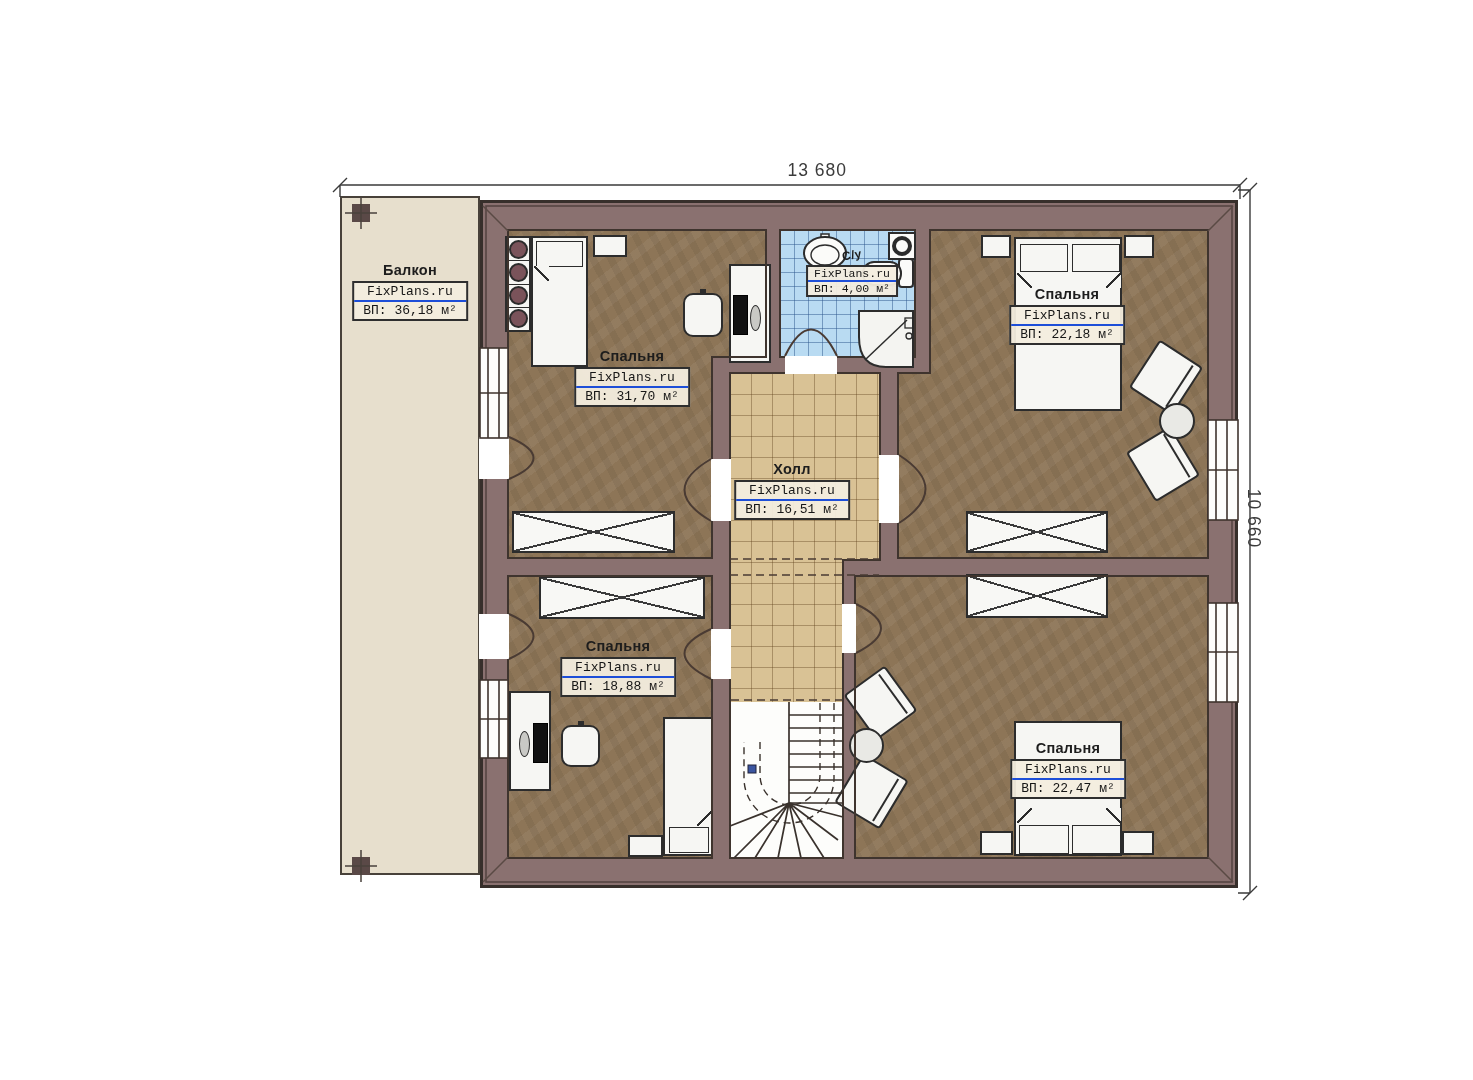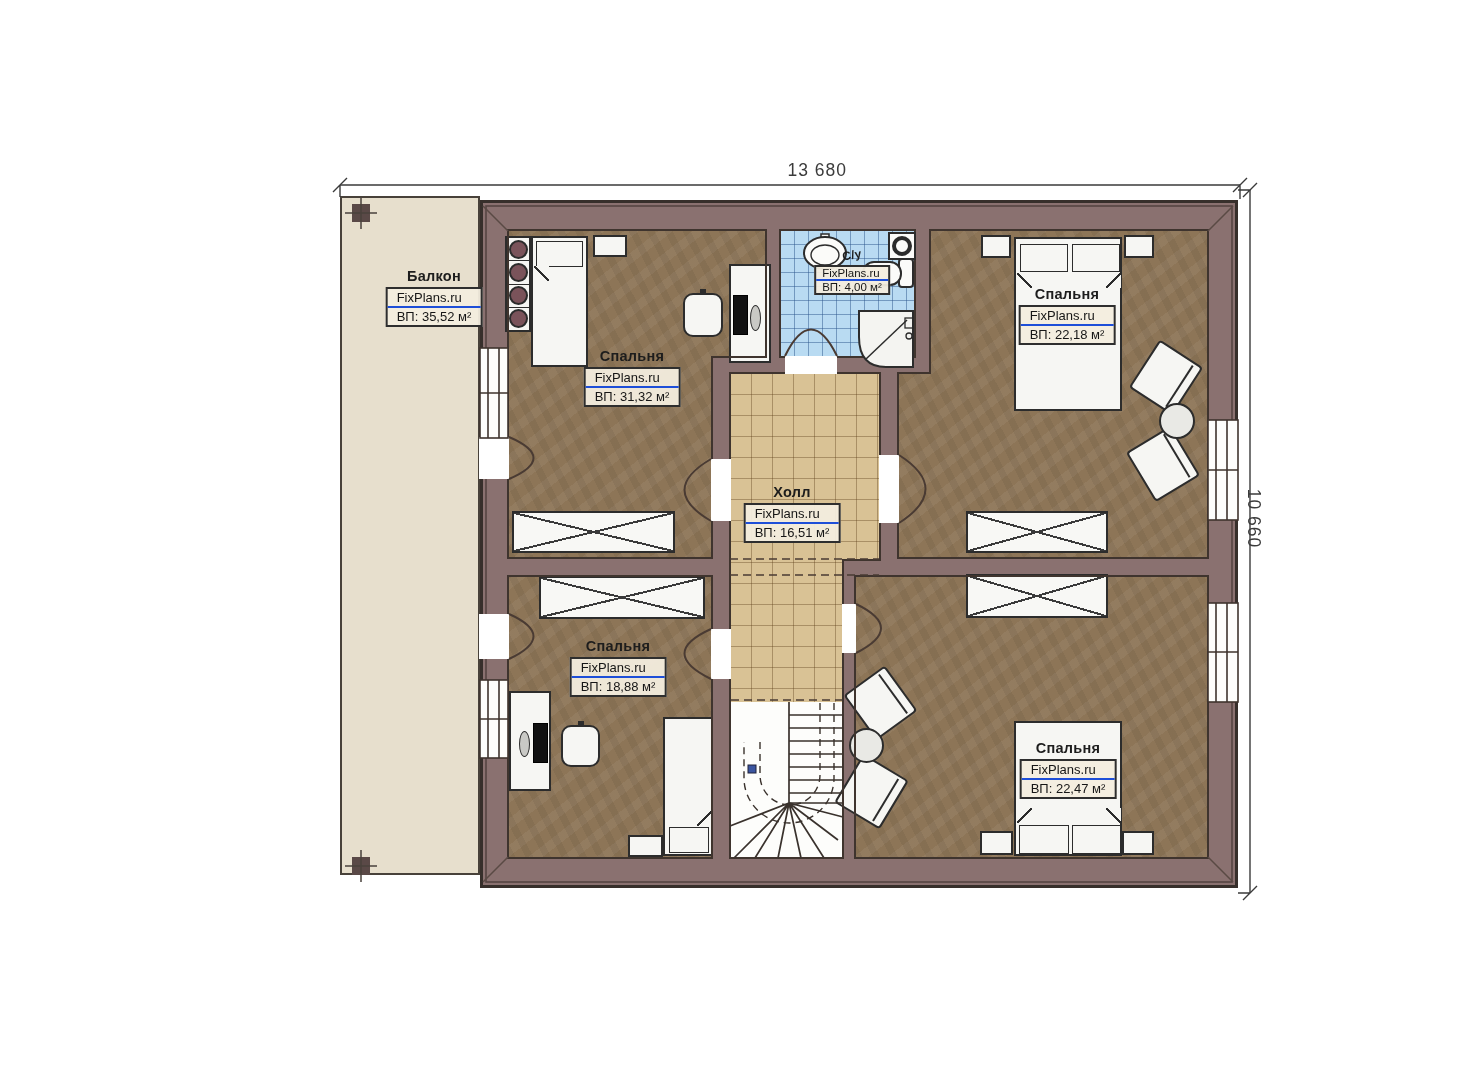--- a/index.html
+++ b/index.html
@@ -43,21 +43,21 @@
   .cells{display:flex;flex-direction:column;padding:0;}
   .cell{flex:1;border-bottom:1.5px solid #2c2c2c;display:flex;align-items:center;justify-content:center;}
   .cell:last-child{border-bottom:none;}
   .knob{width:15px;height:15px;border-radius:50%;background:#7a535a;border:2.5px solid #2b2b2b;}
 
   
   .roomlabel{position:absolute;display:flex;flex-direction:column;align-items:center;gap:3px;
              transform:translateX(-50%);z-index:30;}
   .rl-name{font-weight:bold;font-size:14.5px;color:#1d1d1d;letter-spacing:.3px;white-space:nowrap;}
   .rl-box{border:2px solid #2e2e2e;background:rgba(243,237,222,.95);}
-  .rl-row{padding:1px 9px;font-size:13px;color:#161616;white-space:nowrap;}
+  .rl-row{padding:1px 9px;font-size:13px;color:#161616;text-align:center;white-space:nowrap;font-family:Liberation Mono, monospace;}
   .rl-row + .rl-row{border-top:2px solid #1d4ed8;}
   .roomlabel.small .rl-name{font-size:12px;transform:rotate(-9deg);}
   .roomlabel.small .rl-row{font-size:11.5px;padding:0 6px;}
   .dimtext{position:absolute;font-size:17.5px;color:#3b3b3b;letter-spacing:1px;z-index:30;}
   svg.overlay{position:absolute;left:0;top:0;z-index:20;pointer-events:none;}
   .z5{z-index:5;} .z6{z-index:6;} .z8{z-index:8;} .z10{z-index:10;}
 </style>
 </head>
 <body>
 
@@ -228,53 +228,53 @@
     </g>
 
     <g stroke="#3a3a3a" stroke-width="1.4" fill="none">
       <path d="M340,185 H1240"></path>
       <path d="M333,192 L347,178 M1233,192 L1247,178 M340,185 V197 M1240,185 V199"></path>
       <path d="M1250,190 V893"></path>
       <path d="M1243,197 L1257,183 M1243,900 L1257,886 M1238,190 H1250 M1238,893 H1250"></path>
     </g>
   </svg>
 
-  <div class="roomlabel" style="left:410px;top:268px;margin-left:24px;">
+  <div class="roomlabel" style="left:410px;top:262px;">
     <div class="rl-name">Балкон</div>
     <div class="rl-box">
       <div class="rl-row">FixPlans.ru</div>
-      <div class="rl-row">ВП: 35,52 м²</div>
+      <div class="rl-row">ВП: 36,18 м²</div>
     </div>
   </div>
 
   <div class="roomlabel" style="left:632px;top:348px;">
     <div class="rl-name">Спальня</div>
     <div class="rl-box">
       <div class="rl-row">FixPlans.ru</div>
-      <div class="rl-row">ВП: 31,32 м²</div>
+      <div class="rl-row">ВП: 31,70 м²</div>
     </div>
   </div>
 
   <div class="roomlabel small" style="left:852px;top:248px;">
     <div class="rl-name">С/у</div>
     <div class="rl-box">
       <div class="rl-row">FixPlans.ru</div>
       <div class="rl-row">ВП: 4,00 м²</div>
     </div>
   </div>
 
   <div class="roomlabel" style="left:1067px;top:286px;">
     <div class="rl-name">Спальня</div>
     <div class="rl-box">
       <div class="rl-row">FixPlans.ru</div>
       <div class="rl-row">ВП: 22,18 м²</div>
     </div>
   </div>
 
-  <div class="roomlabel" style="left:792px;top:484px;">
+  <div class="roomlabel" style="left:792px;top:461px;">
     <div class="rl-name">Холл</div>
     <div class="rl-box">
       <div class="rl-row">FixPlans.ru</div>
       <div class="rl-row">ВП: 16,51 м²</div>
     </div>
   </div>
 
   <div class="roomlabel" style="left:618px;top:638px;">
     <div class="rl-name">Спальня</div>
     <div class="rl-box">

